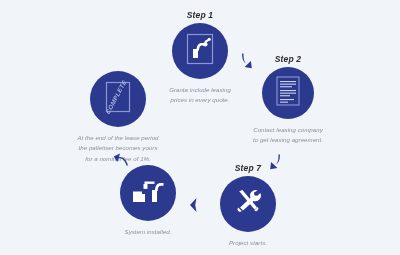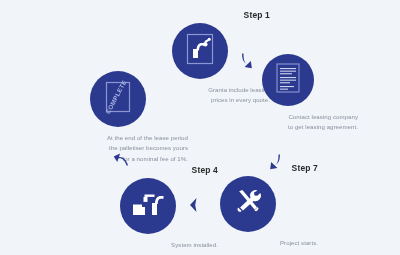--- a/index.html
+++ b/index.html
@@ -5,21 +5,21 @@
   * { margin:0; padding:0; box-sizing:border-box; }
   html,body { width:400px; height:255px; }
   body {
     background:#f1f4f9;
     font-family:"Liberation Sans", sans-serif;
     position:relative;
     overflow:hidden;
   }
   #canvas { position:absolute; inset:0; }
 
-  .step { position:absolute; width:140px; text-align:right; }
+  .step { position:absolute; width:140px; text-align:center;font-style:italic; }
 
   .step-title {
     font-size:8.5px;
     font-weight:bold;
     color:#2a2a2a;
     letter-spacing:.15px;
     margin-bottom:3px;
     white-space:nowrap;
   }
 
@@ -76,20 +76,21 @@
             <circle cx="24.2" cy="7.2" r="1.5"></circle>
           </g>
         </svg>
       </span>
     </div>
     <div class="caption">Granta include leasing
 prices in every quote.</div>
   </div>
 
   <div class="step" id="step2">
+    <div class="step-title">Step 2</div>
     <div class="circle">
       <span>
         <svg width="26" height="32" viewBox="0 0 26 32">
           <rect x="2" y="2" width="22" height="28" fill="none" stroke="#8d96d4" stroke-width="1.1"></rect>
           <g fill="#cdd2ee">
             <rect x="5" y="6" width="16" height="1.1"></rect>
             <rect x="5" y="8.6" width="16" height="1.1"></rect>
             <rect x="5" y="11.2" width="12" height="1.1"></rect>
             <rect x="5" y="15" width="16" height="1.1"></rect>
             <rect x="5" y="17.6" width="16" height="1.1"></rect>
@@ -115,21 +116,20 @@
             <path d="M24.6 3.4 a5.6 5.6 0 0 0 -7.1 7.4 l-10.4 9.6 2.9 3.2 10.5-9.7 a5.6 5.6 0 0 0 6.8-7.9 l-3 2.8 -2.8-.4 -.5-2.8 z"></path>
             <path d="M5.2 20.5 a2.4 2.4 0 1 0 3.4 3.4 z"></path>
           </g>
         </svg>
       </span>
     </div>
     <div class="caption">Project starts.</div>
   </div>
 
   <div class="step" id="step4">
-    <div class="step-title">Step 4</div>
     <div class="circle big">
       <span>
         <svg width="34" height="30" viewBox="0 0 34 30">
           <g fill="#ffffff">
             <path d="M21 26 h5 v-12 h-5 z"></path>
             <path d="M24 15 c0-5.5 2.2-8 6-8 h2.5 v2.7 h-2.5 c-2.3 0-3.3 1.8-3.3 5.3 z"></path>
             <rect x="13.5" y="5.5" width="10" height="2.4"></rect>
             <rect x="12.5" y="7.9" width="4" height="5"></rect>
             <path d="M2 26 h12 v-8 h-12 z"></path>
             <rect x="2" y="15.5" width="9" height="2.5"></rect>

